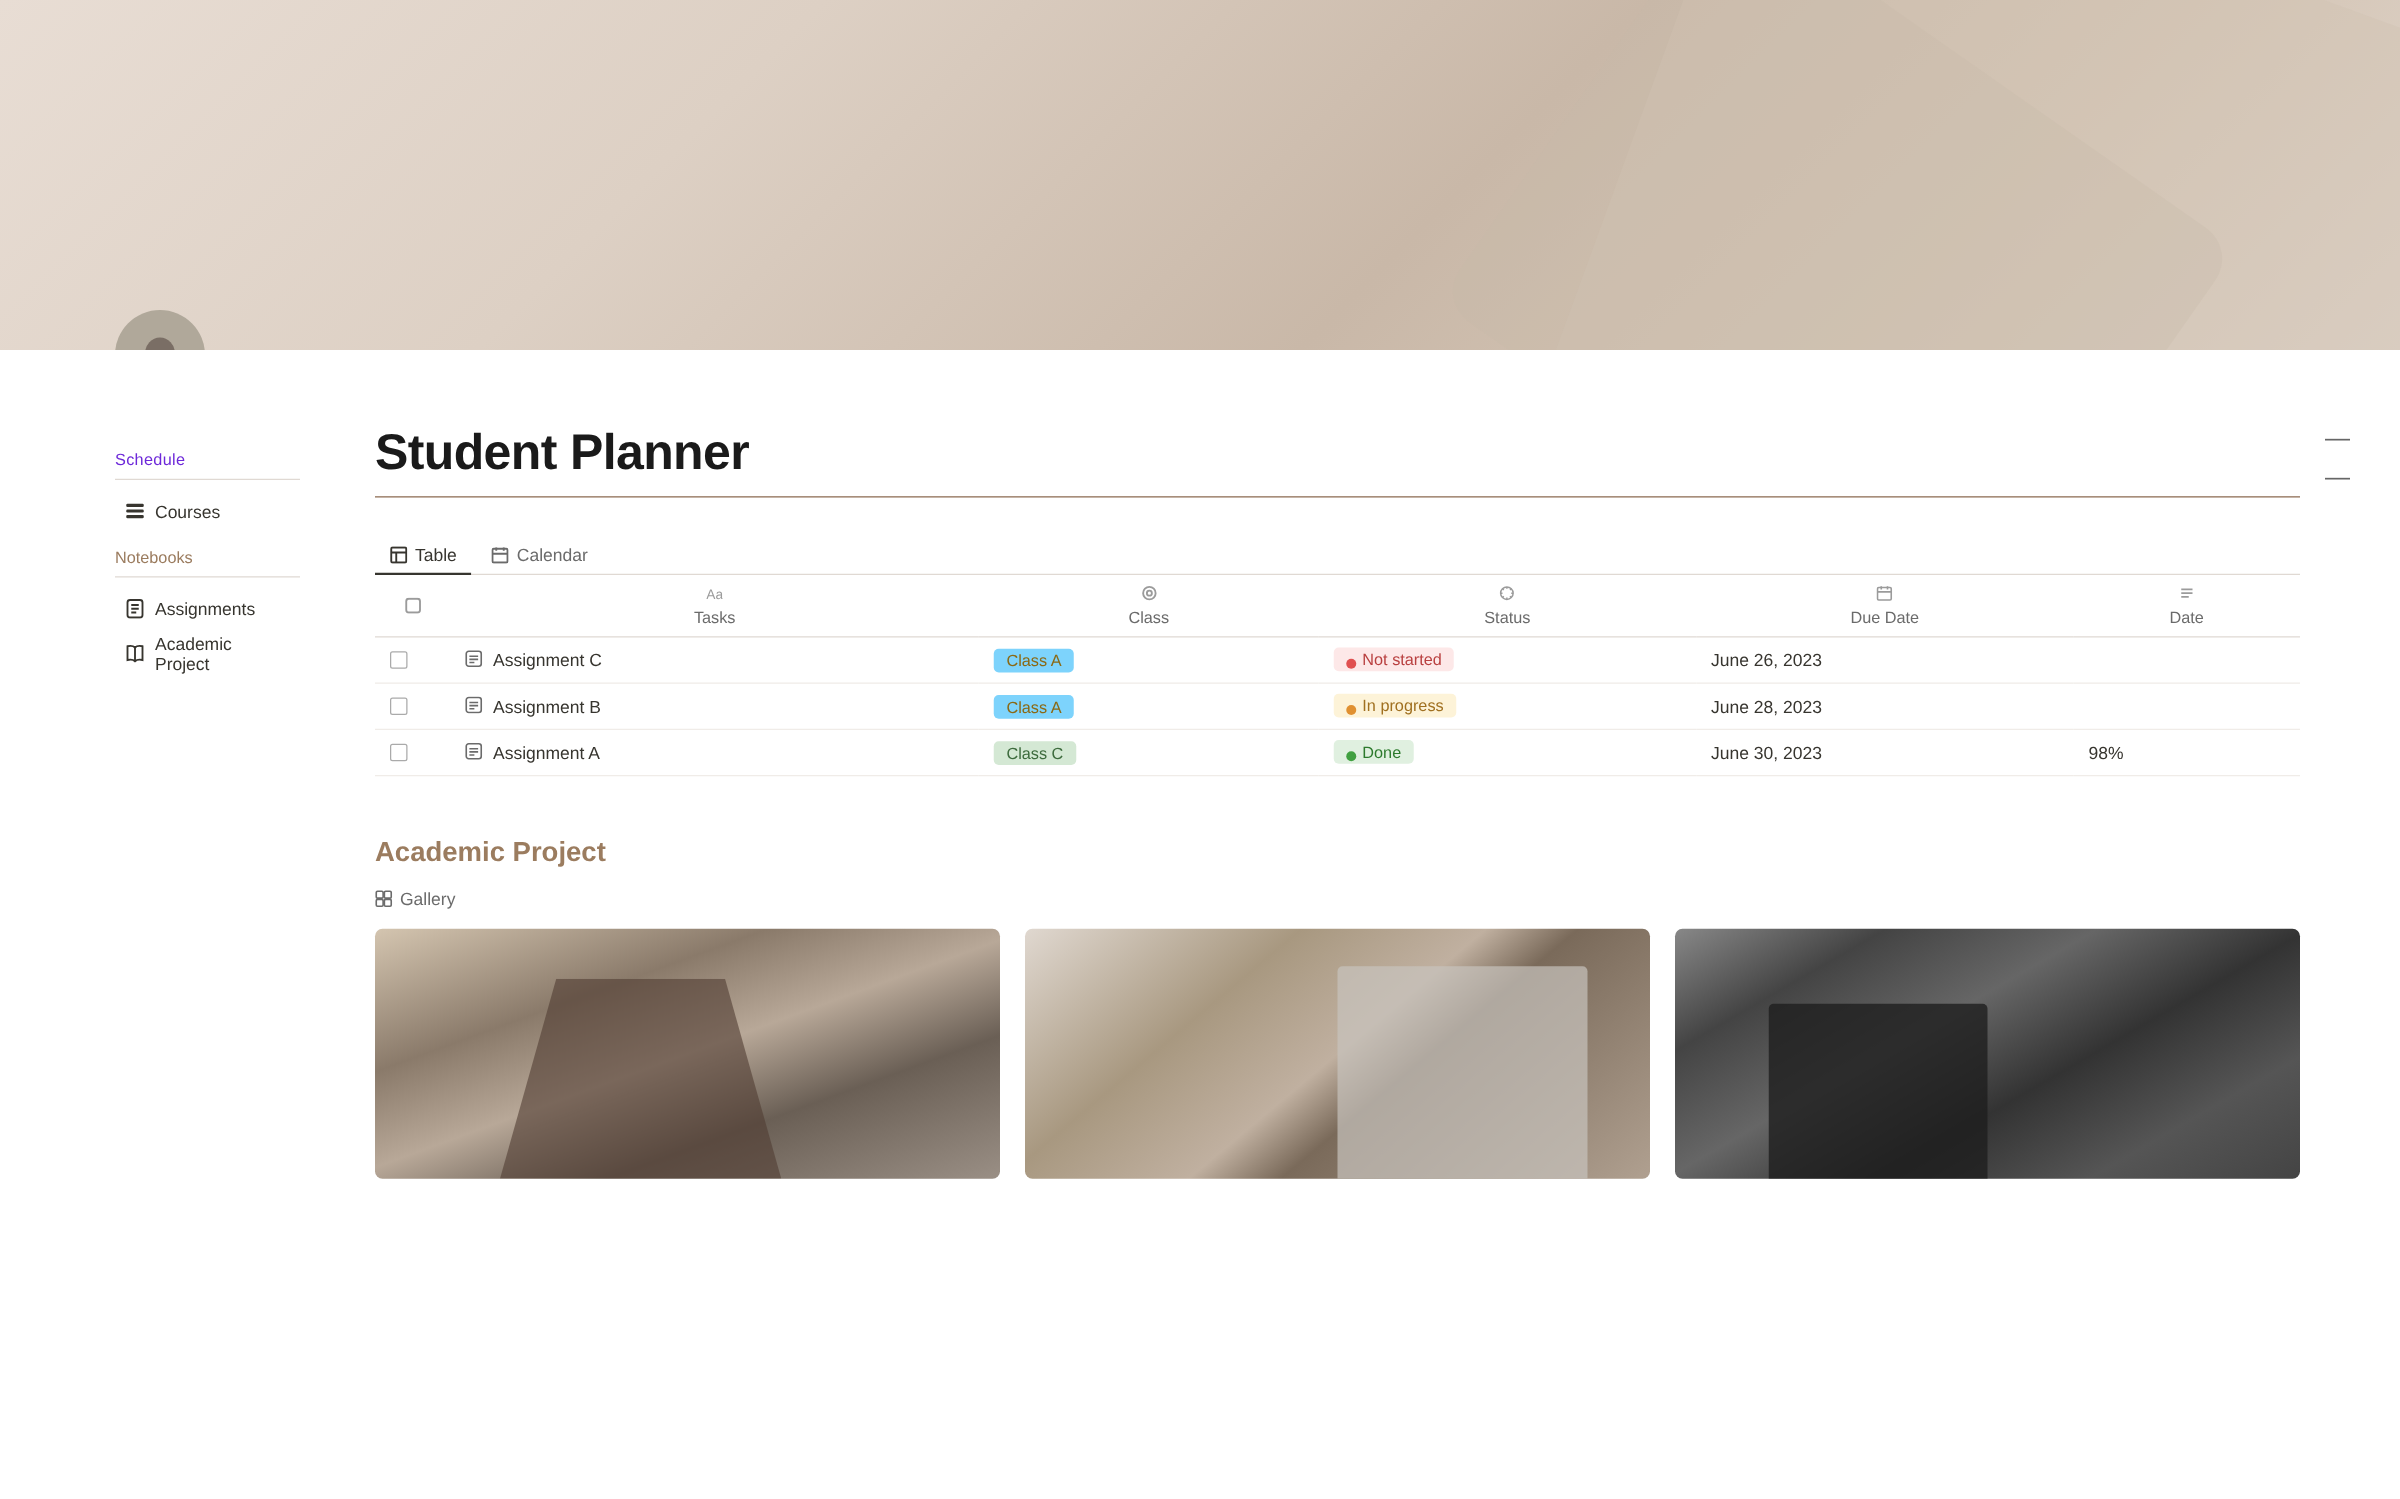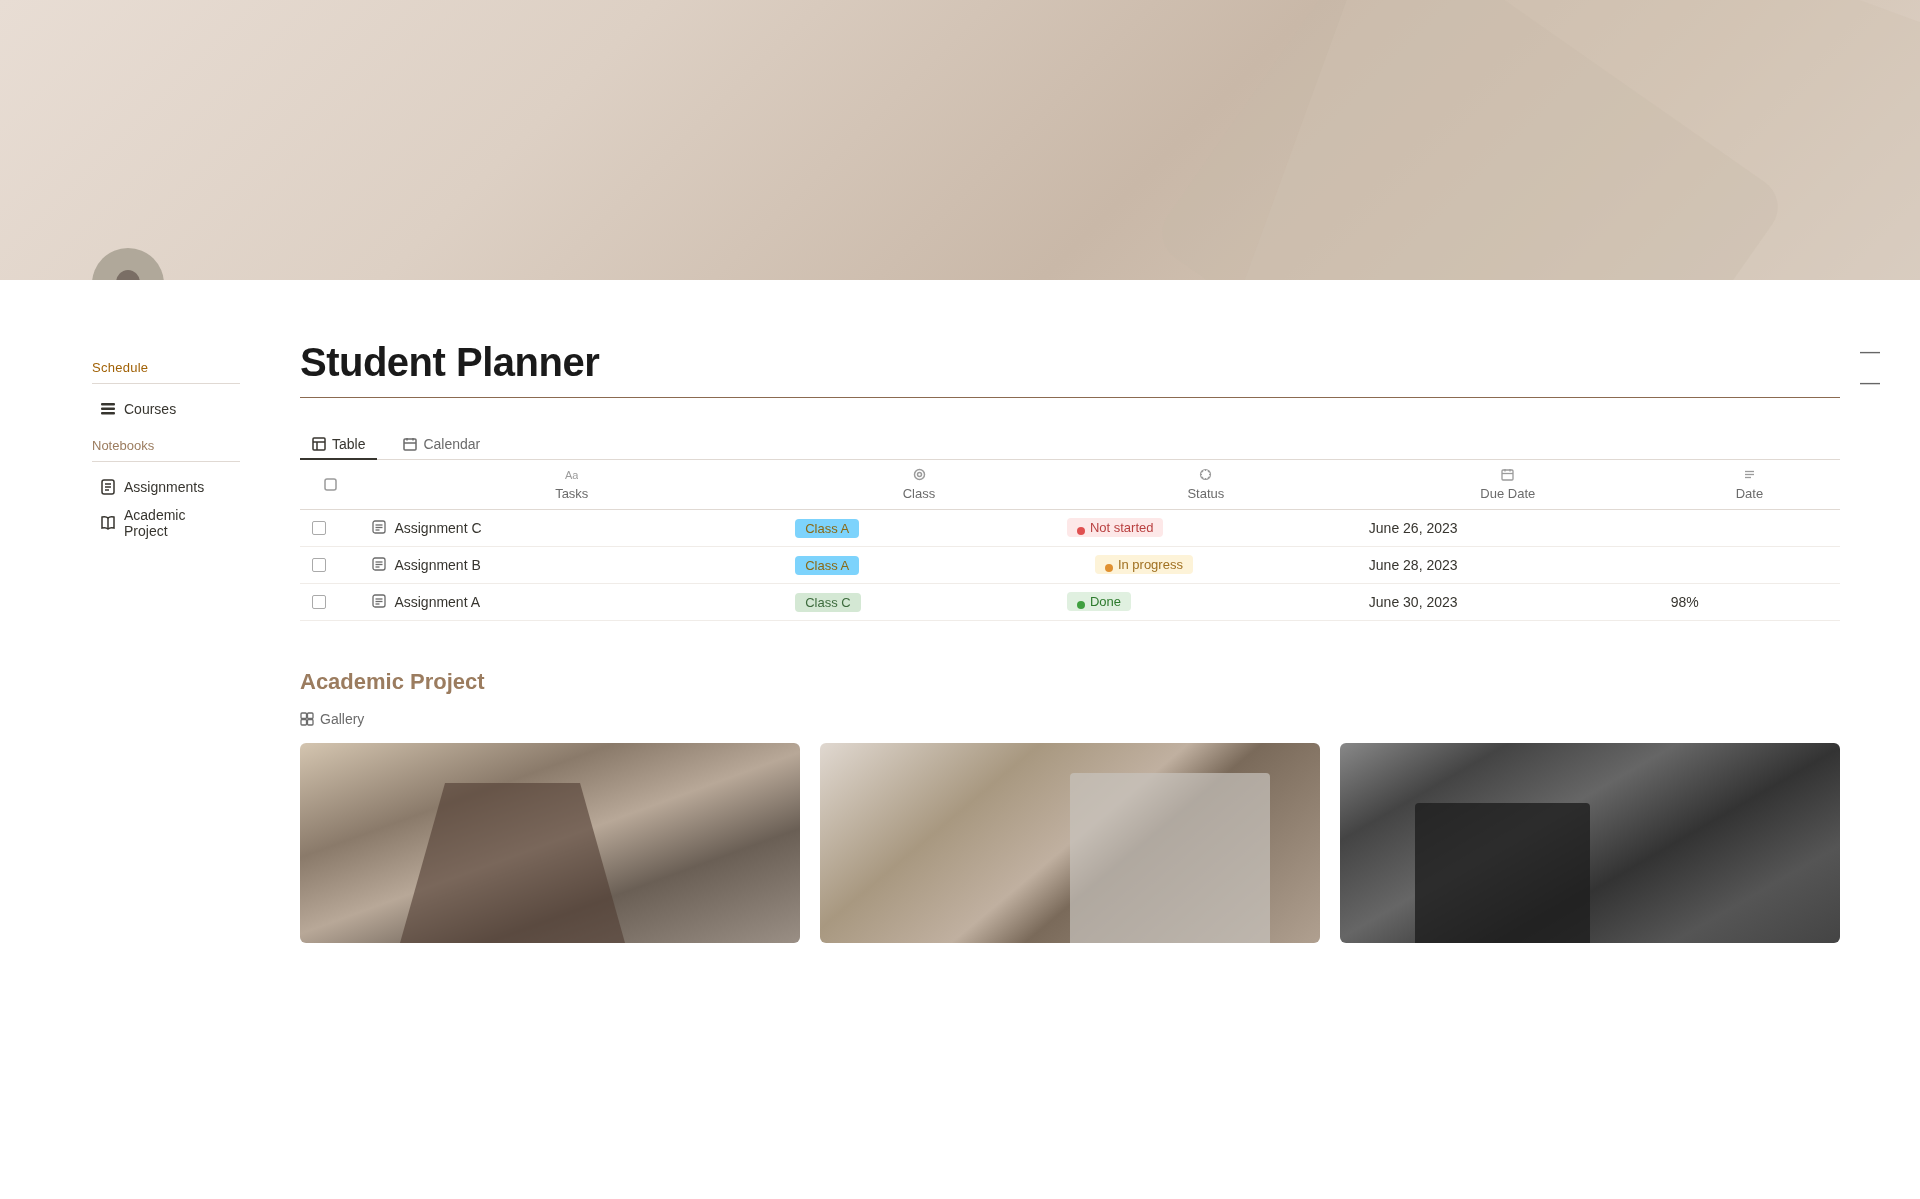--- a/index.html
+++ b/index.html
@@ -68,21 +68,21 @@
     }
 
     
     .sidebar {
       width: 260px;
       padding: 20px 20px 20px 92px;
       flex-shrink: 0;
     }
     .sidebar-section-title {
       font-size: 13px;
-      color: #a16207;
+      color: #6d28d9;
       font-weight: 500;
       margin-bottom: 8px;
       letter-spacing: 0.02em;
     }
     .sidebar-divider {
       border: none;
       border-top: 1px solid #e0d9d3;
       margin-bottom: 12px;
     }
     .sidebar-item {
@@ -154,21 +154,21 @@
     .section-title {
       font-size: 22px;
       font-weight: 600;
       color: #9b7c5f;
       margin-bottom: 16px;
     }
 
     
     .tabs {
       display: flex;
-      gap: 14px;
+      gap: 4px;
       margin-bottom: 0;
       border-bottom: 1px solid #e0d9d3;
       padding-bottom: 0;
     }
     .tab {
       display: flex;
       align-items: center;
       gap: 6px;
       padding: 6px 12px;
       font-size: 14px;
@@ -276,21 +276,20 @@
       flex-shrink: 0;
     }
     .badge-not-started {
       background: #fde8e8;
       color: #b94040;
     }
     .dot-not-started { background: #e05050; }
     .badge-in-progress {
       background: #fdf3d8;
       color: #a07020;
-      margin-left: 28px;
     }
     .dot-in-progress { background: #e09030; }
     .badge-done {
       background: #e0f0e0;
       color: #2d7a2d;
     }
     .dot-done { background: #40a040; }
 
     
     .col-check {

